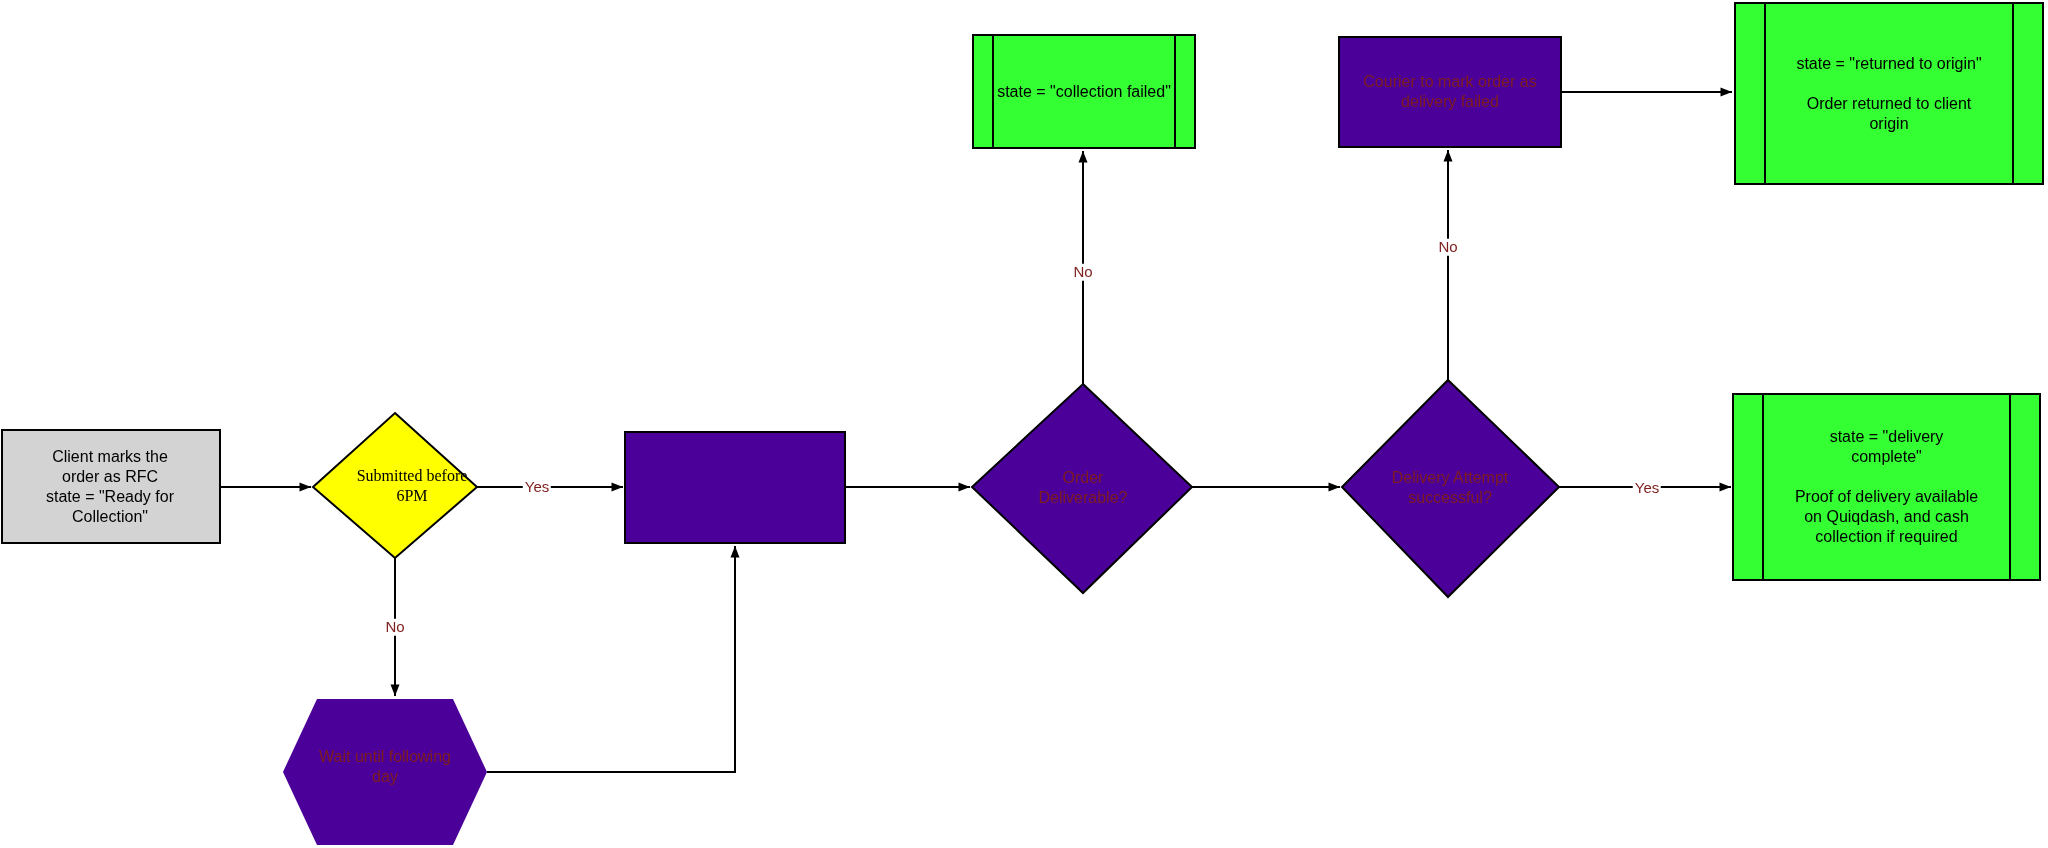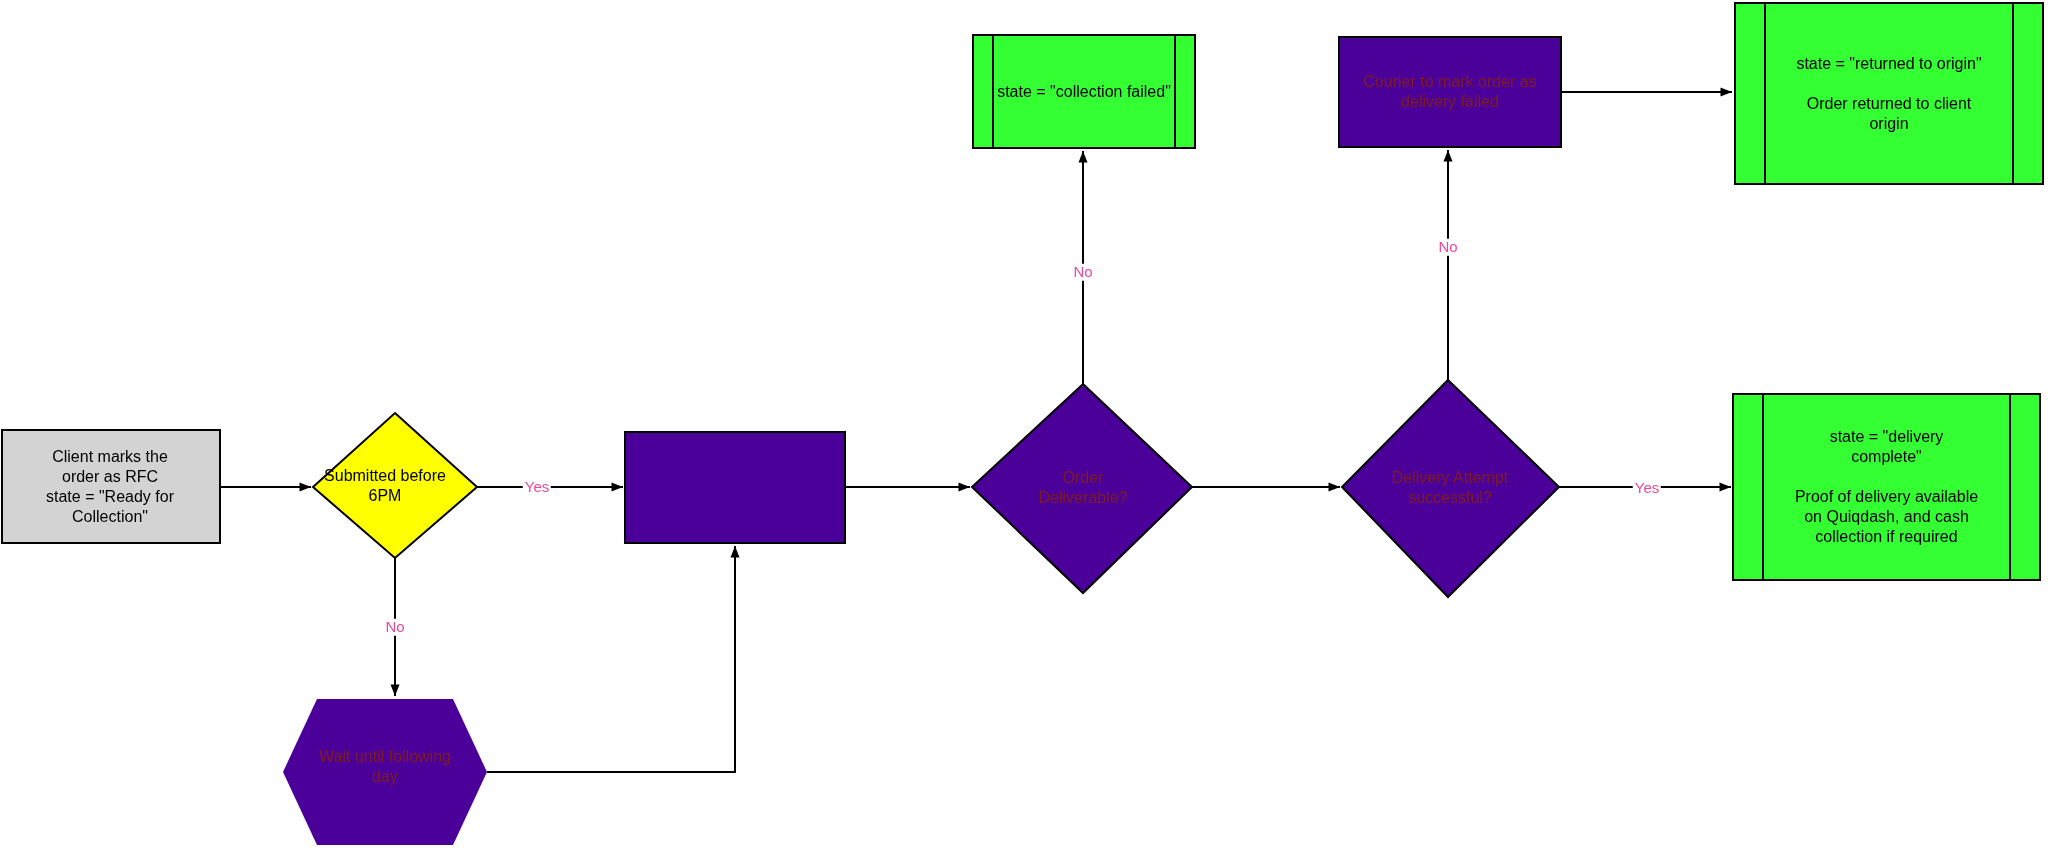--- a/index.html
+++ b/index.html
@@ -29,21 +29,21 @@
     font-size: 16px;
     line-height: 1.25;
     color: #000000;
     pointer-events: none;
   }
   .node-text.light { color: #7f1d1d; }
   .edge-label {
     position: absolute;
     transform: translate(-50%, -50%);
     background: #ffffff;
-    color: #ec4899;
+    color: #7f1d1d;
     font-size: 15px;
     line-height: 1.1;
     padding: 0 2px;
     pointer-events: none;
   }
 </style>
 </head>
 <body>
 
 <div class="canvas">
@@ -95,21 +95,21 @@
     <path class="edge" d="M1083,384 V151" marker-end="url(#arrow)"></path>
     <path class="edge" d="M1448,380 V150" marker-end="url(#arrow)"></path>
     <path class="edge" d="M1561,92 H1732" marker-end="url(#arrow)"></path>
     <path class="edge" d="M395,558 V696" marker-end="url(#arrow)"></path>
     <path class="edge" d="M487,772 H735 V546" marker-end="url(#arrow)"></path>
   </svg>
 
   <div class="node-text" style="left:35px; top:430px; width:150px; height:113px;">Client marks the order as RFC
 state = "Ready for Collection"</div>
 
-  <div class="node-text" style="left:317px; top:441px; width:136px; height:90px;">Submitted before 6PM</div>
+  <div class="node-text" style="left:344px; top:441px; width:136px; height:90px;font-family:Liberation Serif, serif;">Submitted before 6PM</div>
 
 
   <div class="node-text light" style="left:1018px; top:438px; width:130px; height:100px;">Order Deliverable?</div>
 
   <div class="node-text light" style="left:1362px; top:438px; width:176px; height:100px;">Delivery Attempt successful?</div>
 
   <div class="node-text light" style="left:1362px; top:37px; width:176px; height:110px;">Courier to mark order as delivery failed</div>
 
   <div class="node-text" style="left:994px; top:35px; width:180px; height:113px;">state = "collection failed"</div>
 

